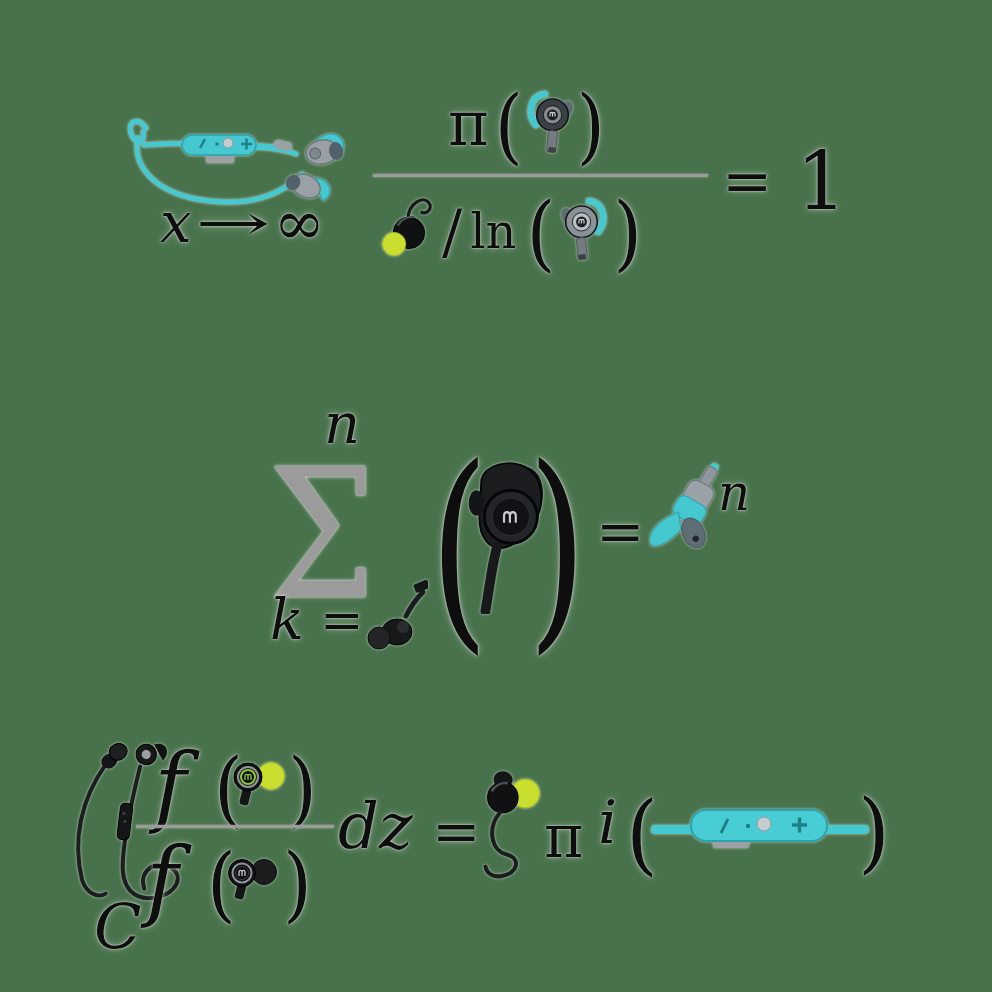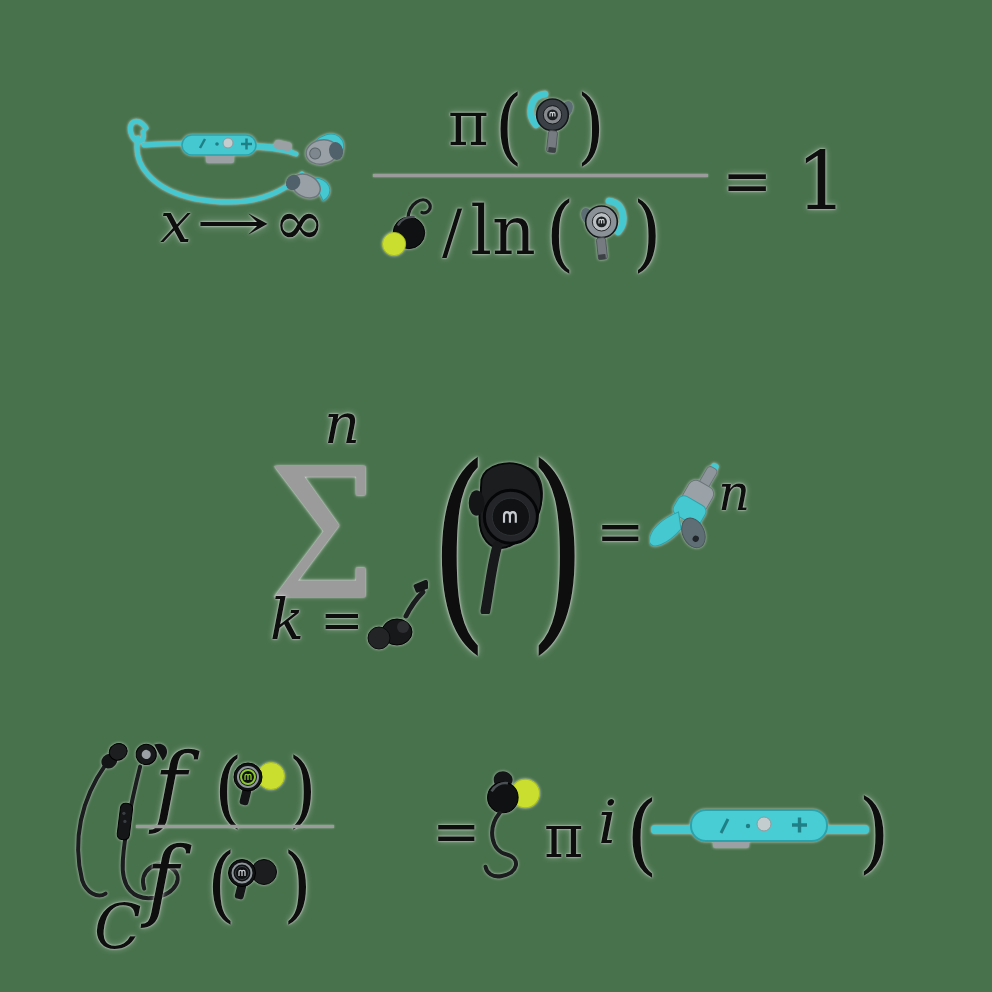--- a/index.html
+++ b/index.html
@@ -78,21 +78,21 @@
   <div class="abs bar" style="left:373px;top:174px;width:335px;"></div>
 
   <div class="abs row" style="left:382px;top:186px;height:90px;">
     <svg class="img" width="52" height="88" viewBox="0 0 56 92">
       <path d="M28,32 C29,16 44,8 50,15 C55,21 49,28 43,26" stroke="#17181A" stroke-width="3.5" fill="none" stroke-linecap="round"></path>
       <circle cx="29" cy="48" r="17" fill="#0F1113" stroke="#000"></circle>
       <path d="M17,40 A17 17 0 0 1 35,31" stroke="#4A4F54" stroke-width="2.5" fill="none"></path>
       <circle cx="13" cy="60" r="12.5" fill="#C9DE2F" stroke="#A4B922"></circle>
     </svg>
     <span class="m" style="font-size:60px;margin:0 8px;">/</span>
-    <span class="m" style="font-size:68px;">ln</span>
+    <span class="m" style="font-size:48px;">ln</span>
     <span class="m par" style="font-size:74px;transform:scaleY(1.12);margin:0 4px 0 10px;">(</span>
     <svg class="img" width="50" height="74" viewBox="0 0 60 84" style="transform:scaleX(-1);">
       <path d="M24,6 C6,8 2,30 13,43" stroke="#45C8D0" stroke-width="8" fill="none" stroke-linecap="round"></path>
       <ellipse cx="50" cy="24" rx="7" ry="10" fill="#5D6D74" transform="rotate(22 50 24)"></ellipse>
       <circle cx="33" cy="31" r="19" fill="#8A9298" stroke="#14171A" stroke-width="2"></circle>
       <circle cx="33" cy="31" r="11" fill="#B9BFC3" stroke="#0C0E10"></circle>
       <circle cx="33" cy="31" r="6.5" fill="#1D2023"></circle>
       <path d="M30,33 v-3 c0,-2.5 3,-2.5 3,0 m0,3 v-3 c0,-2.5 3,-2.5 3,0 v3" stroke="#CFD3D6" stroke-width="1.4" fill="none"></path>
       <rect x="27" y="50" width="11" height="26" rx="3" fill="#757B80" stroke="#4A5055" transform="rotate(6 32 63)"></rect>
       <rect x="28" y="70" width="9" height="6" rx="1" fill="#3C4146" transform="rotate(6 32 73)"></rect>
@@ -186,20 +186,21 @@
   <svg class="abs img" style="left:226px;top:852px;" width="56" height="52" viewBox="0 0 56 52">
     <rect x="10" y="31" width="9" height="16" rx="3" fill="#131517" transform="rotate(14 14 39)"></rect>
     <circle cx="38" cy="20" r="12.5" fill="#1B1D1F" stroke="#050607"></circle>
     <circle cx="16" cy="21" r="13.5" fill="#101214" stroke="#000"></circle>
     <circle cx="16" cy="21" r="9.5" fill="none" stroke="#8F979C" stroke-width="2"></circle>
     <circle cx="16" cy="21" r="6.5" fill="#0D0F10" stroke="#3B4045"></circle>
     <path d="M13,24 v-4 c0,-2.2 3,-2.2 3,0 m0,4 v-4 c0,-2.2 3,-2.2 3,0 v4" stroke="#C7CBCF" stroke-width="1.3" fill="none"></path>
   </svg>
   <span class="abs m par" style="left:283px;top:845px;font-size:74px;transform:scaleY(1.1);">)</span>
 
+  <span class="abs m it" style="left:338px;top:794px;font-size:64px;">dz</span>
   <span class="abs m" style="left:432px;top:802px;font-size:58px;">=</span>
 
   <svg class="abs img" style="left:476px;top:768px;" width="72" height="114" viewBox="0 0 70 112">
     <path d="M18,16 C13,4 28,-1 34,7 C38,12 34,19 28,19 Z" fill="#131517"></path>
     <circle cx="48" cy="25" r="14" fill="#C9DE2F" stroke="#A8BD20"></circle>
     <circle cx="26" cy="29" r="15" fill="#0F1113" stroke="#000"></circle>
     <path d="M15,23 A15 15 0 0 1 31,15" stroke="#4A4F54" stroke-width="2.4" fill="none"></path>
     <path d="M23,44 C10,60 15,82 30,85 C44,89 41,103 25,106 C16,108 10,103 9,97" stroke="#1A1C1E" stroke-width="4" fill="none" stroke-linecap="round"></path>
   </svg>
 

